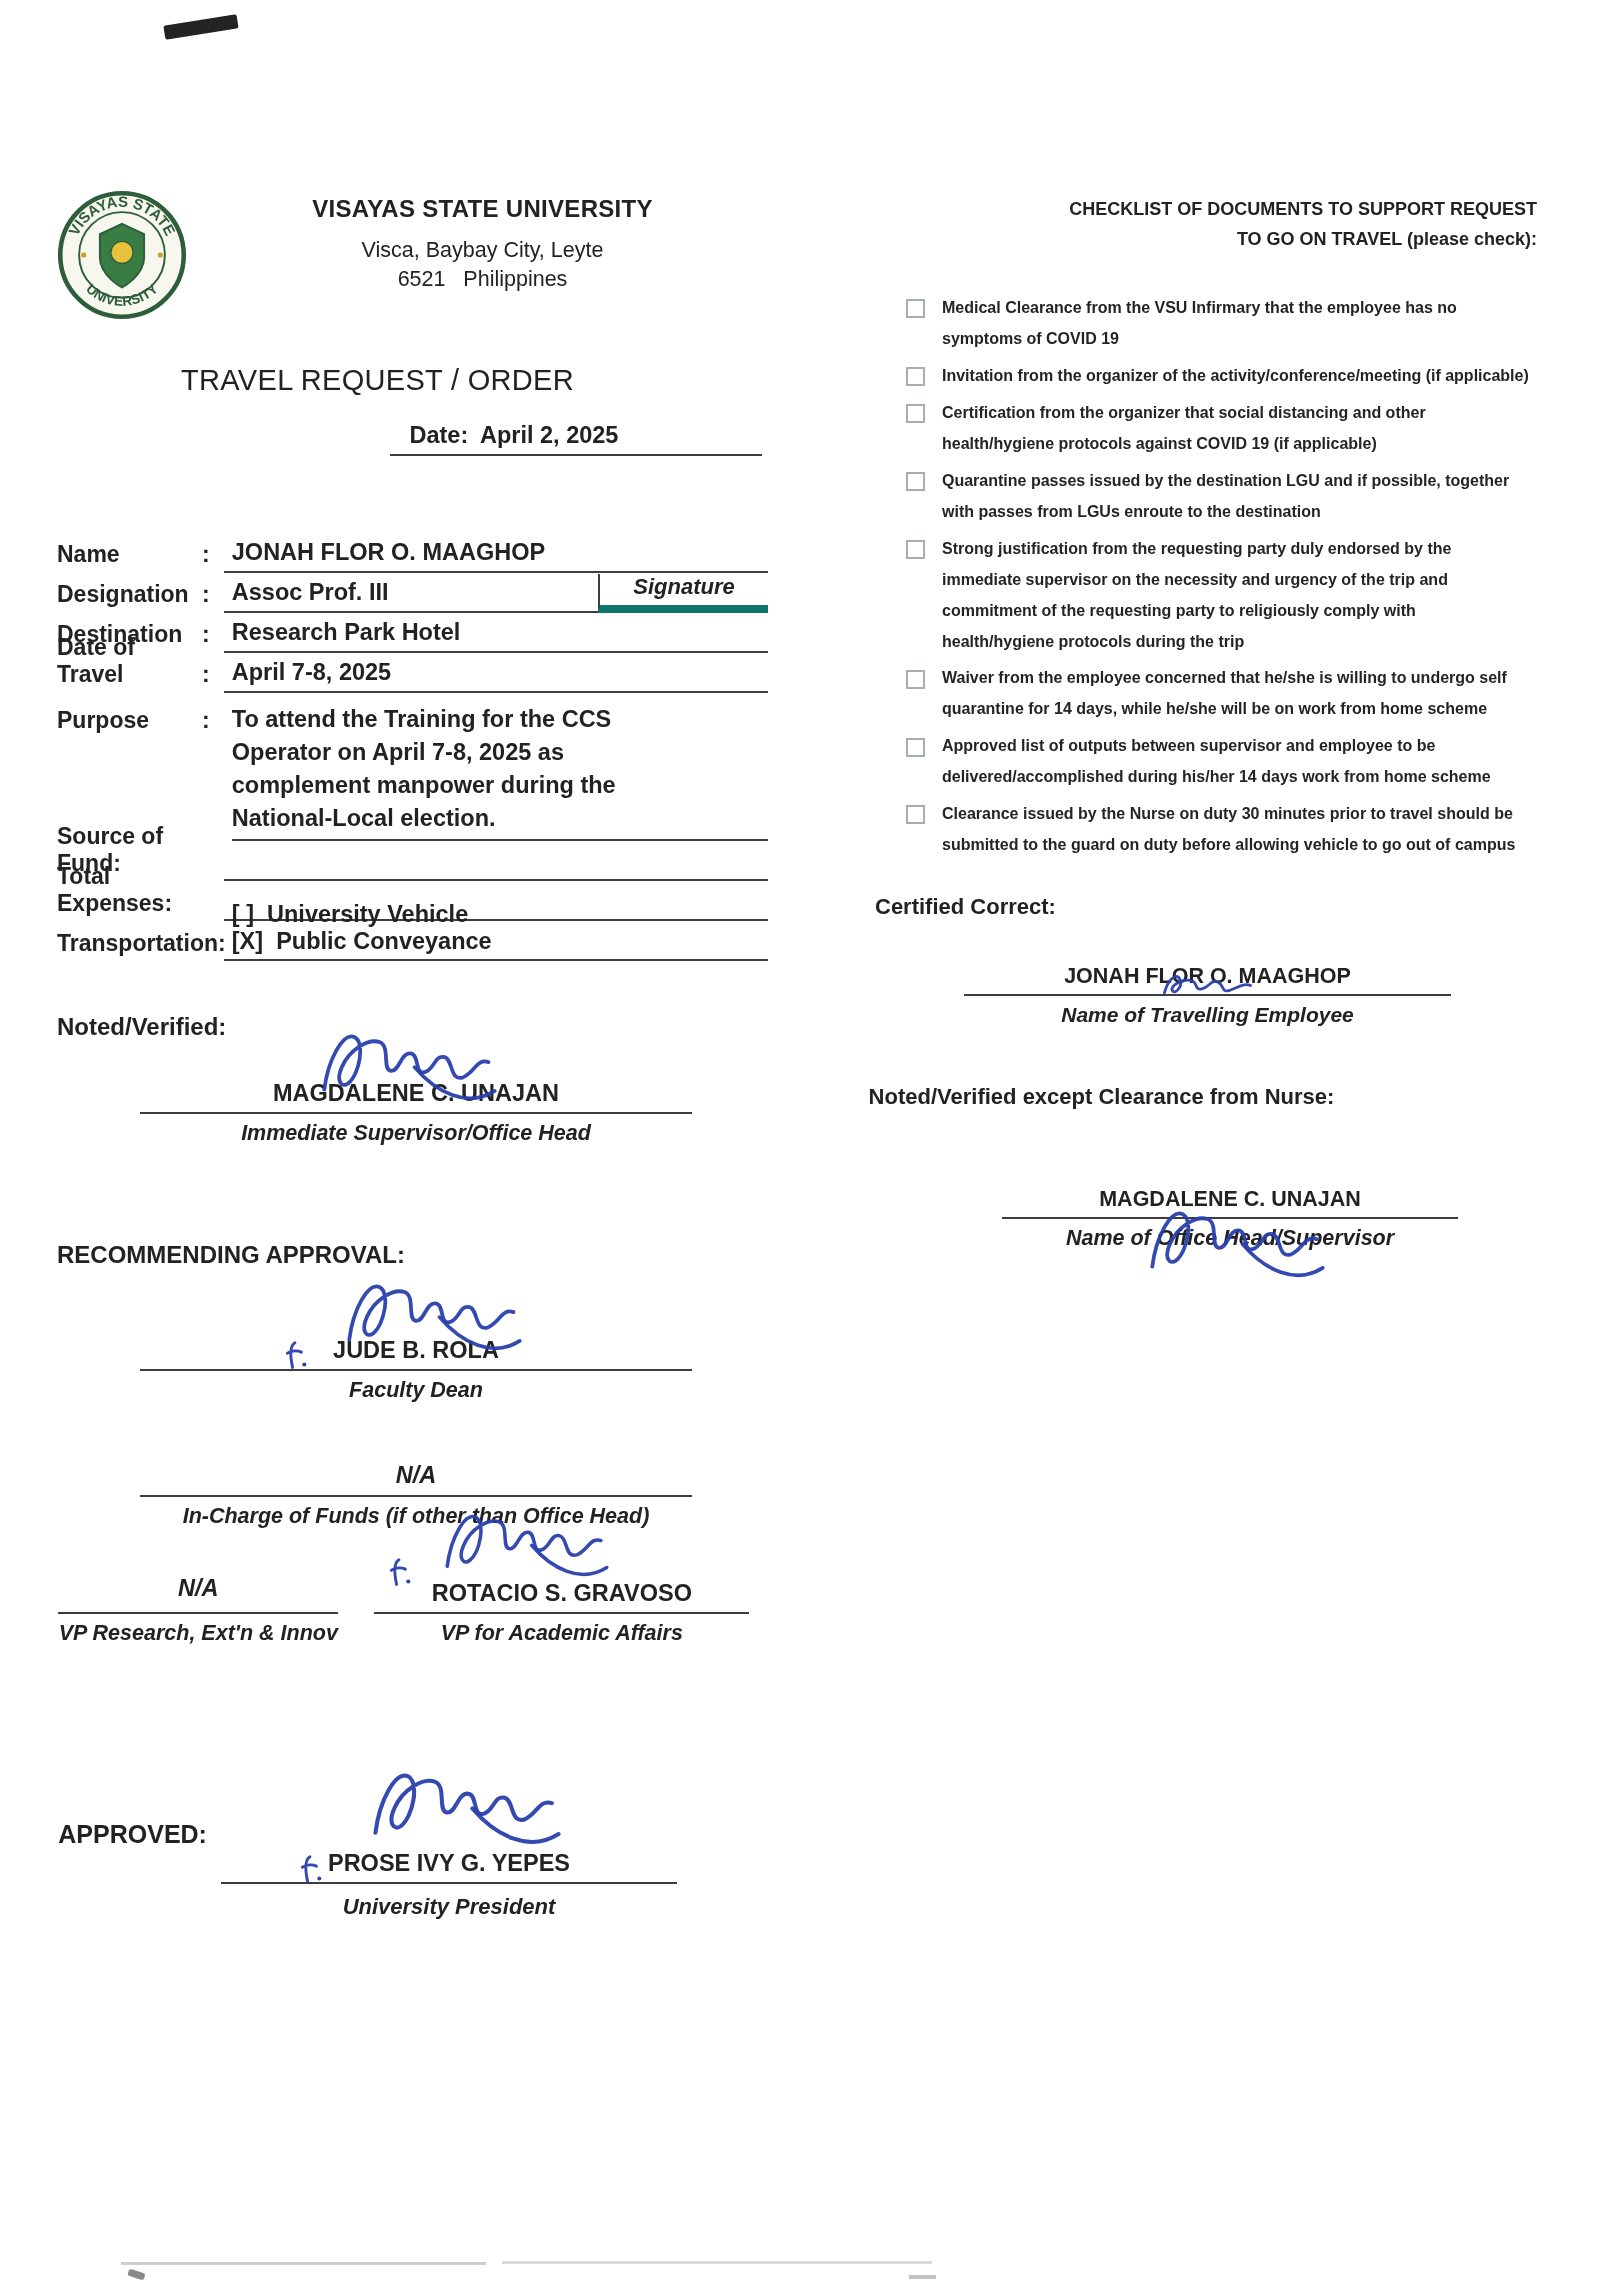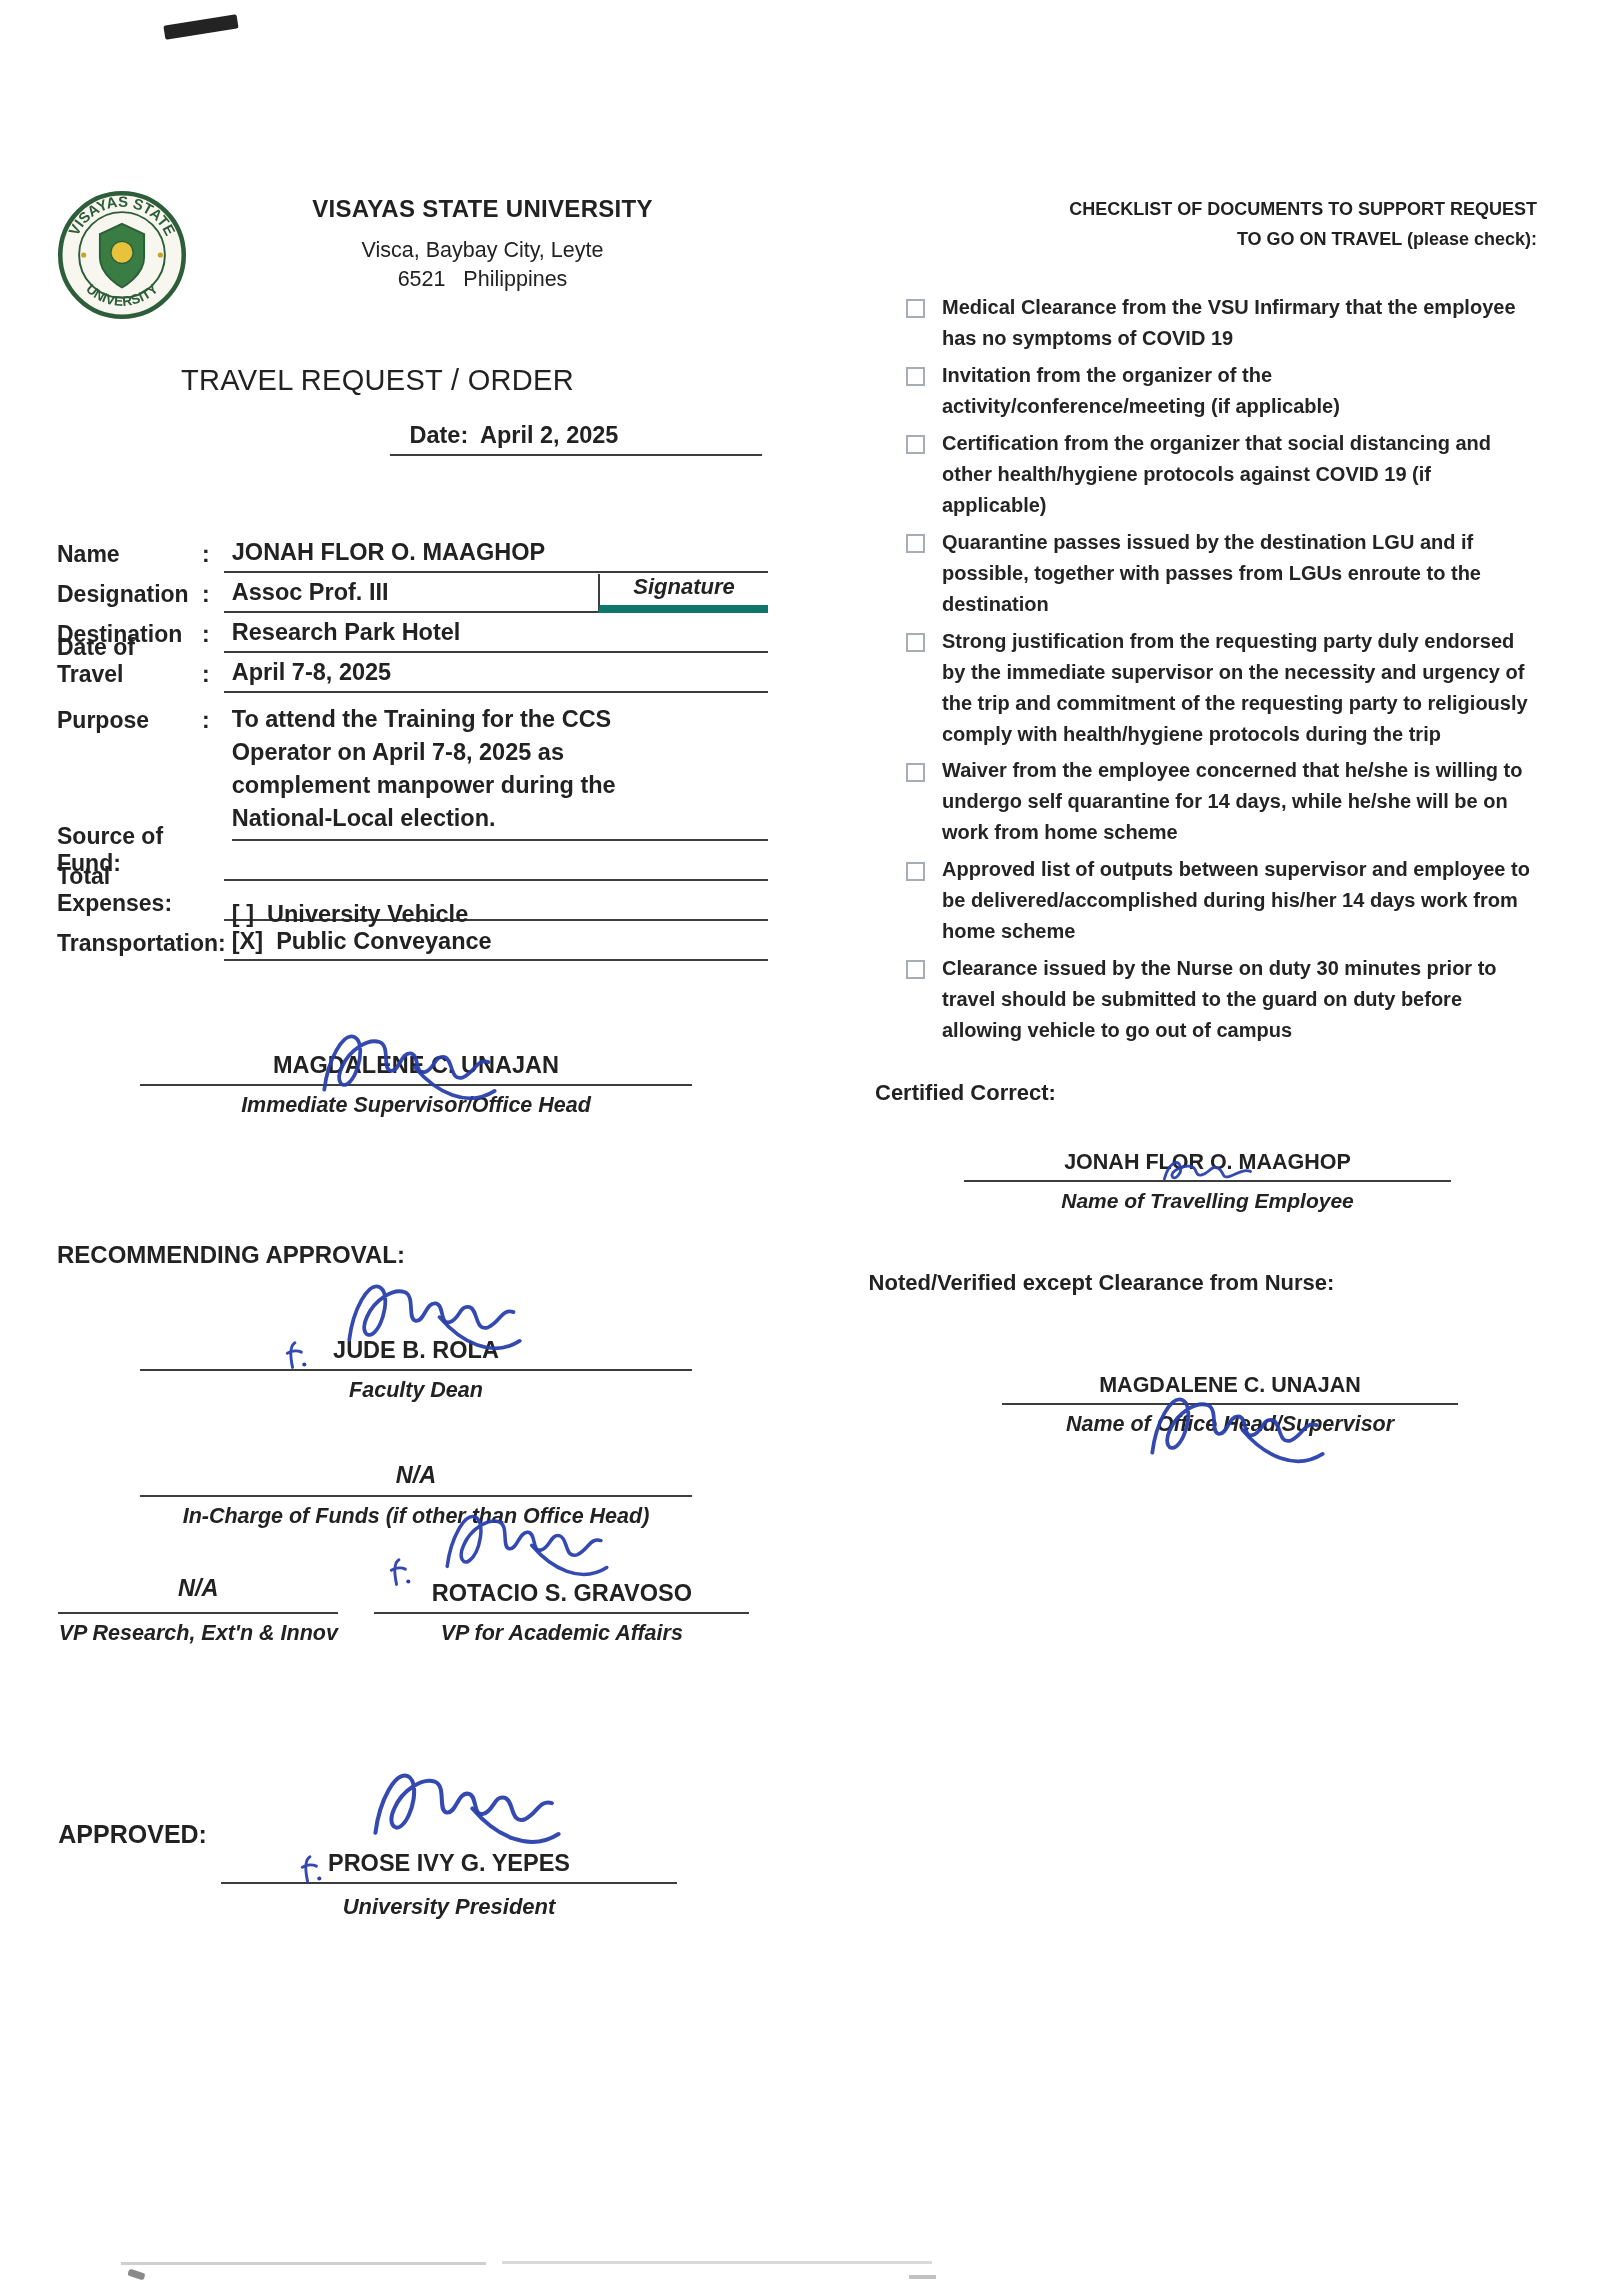--- a/index.html
+++ b/index.html
@@ -74,21 +74,21 @@
   .appr-role{position:absolute;left:164px;top:142px;width:456px;text-align:center;font-weight:700;font-style:italic;font-size:22px;}
 
   .paraph{position:absolute;z-index:2;}
 
   
   .check-col{position:absolute;left:866px;top:194px;width:671px;}
   .check-title{text-align:right;font-weight:700;font-size:18px;line-height:30px;}
   .check-list{margin-top:38px;}
   .check-item{display:flex;margin-bottom:5.9px;}
   .cbox{flex:0 0 auto;width:15px;height:15px;border:2px solid #a8adb3;margin:7.2px 0 0 40px;background:#fff;}
-  .ctext{margin-left:17px;width:590px;font-weight:700;font-size:20px;line-height:31px;color:#242424;}
+  .ctext{margin-left:17px;width:590px;font-weight:700;font-size:16px;line-height:31px;color:#242424;}
   .cert-label{font-size:22px;font-weight:700;margin:34px 0 0 9px;}
   .cert-area{position:relative;}
   .cert-area .name-line{margin-left:98px;width:487px;margin-top:44px;font-size:21.5px;}
   .cert-area .role-line{margin-left:98px;width:487px;font-size:21px;}
   .nurse-label{font-size:22px;font-weight:700;margin:57px 0 0 2.6px;}
   .nurse-area{position:relative;}
   .nurse-area .name-line{margin-left:136px;width:456px;margin-top:77px;font-size:21.5px;}
   .nurse-area .role-line{margin-left:136px;width:456px;font-size:21.5px;}
 </style>
 </head>
@@ -202,20 +202,21 @@
     <div class="frow">
       <div class="flabel2">Transportation:</div>
       <div class="fval">
         <span class="topt">[ ]  University Vehicle</span>
         <span class="topt">[X]  Public Conveyance</span>
       </div>
     </div>
   </div>
 
   <div class="noted-sec">
+    <div class="sec-label">Noted/Verified:</div>
     <svg class="sigsvg" style="left:255px;top:9px;" width="195" height="94" viewBox="0 0 300 150">
         <use href="#sig-loops"></use>
       </svg>
     <div class="name-line">MAGDALENE C. UNAJAN</div>
     <div class="role-line">Immediate Supervisor/Office Head</div>
   </div>
 
   <div class="recom-sec">
     <div class="sec-label">RECOMMENDING APPROVAL:</div>
     <svg class="sigsvg" style="left:280px;top:31px;" width="195" height="94" viewBox="0 0 300 150">

